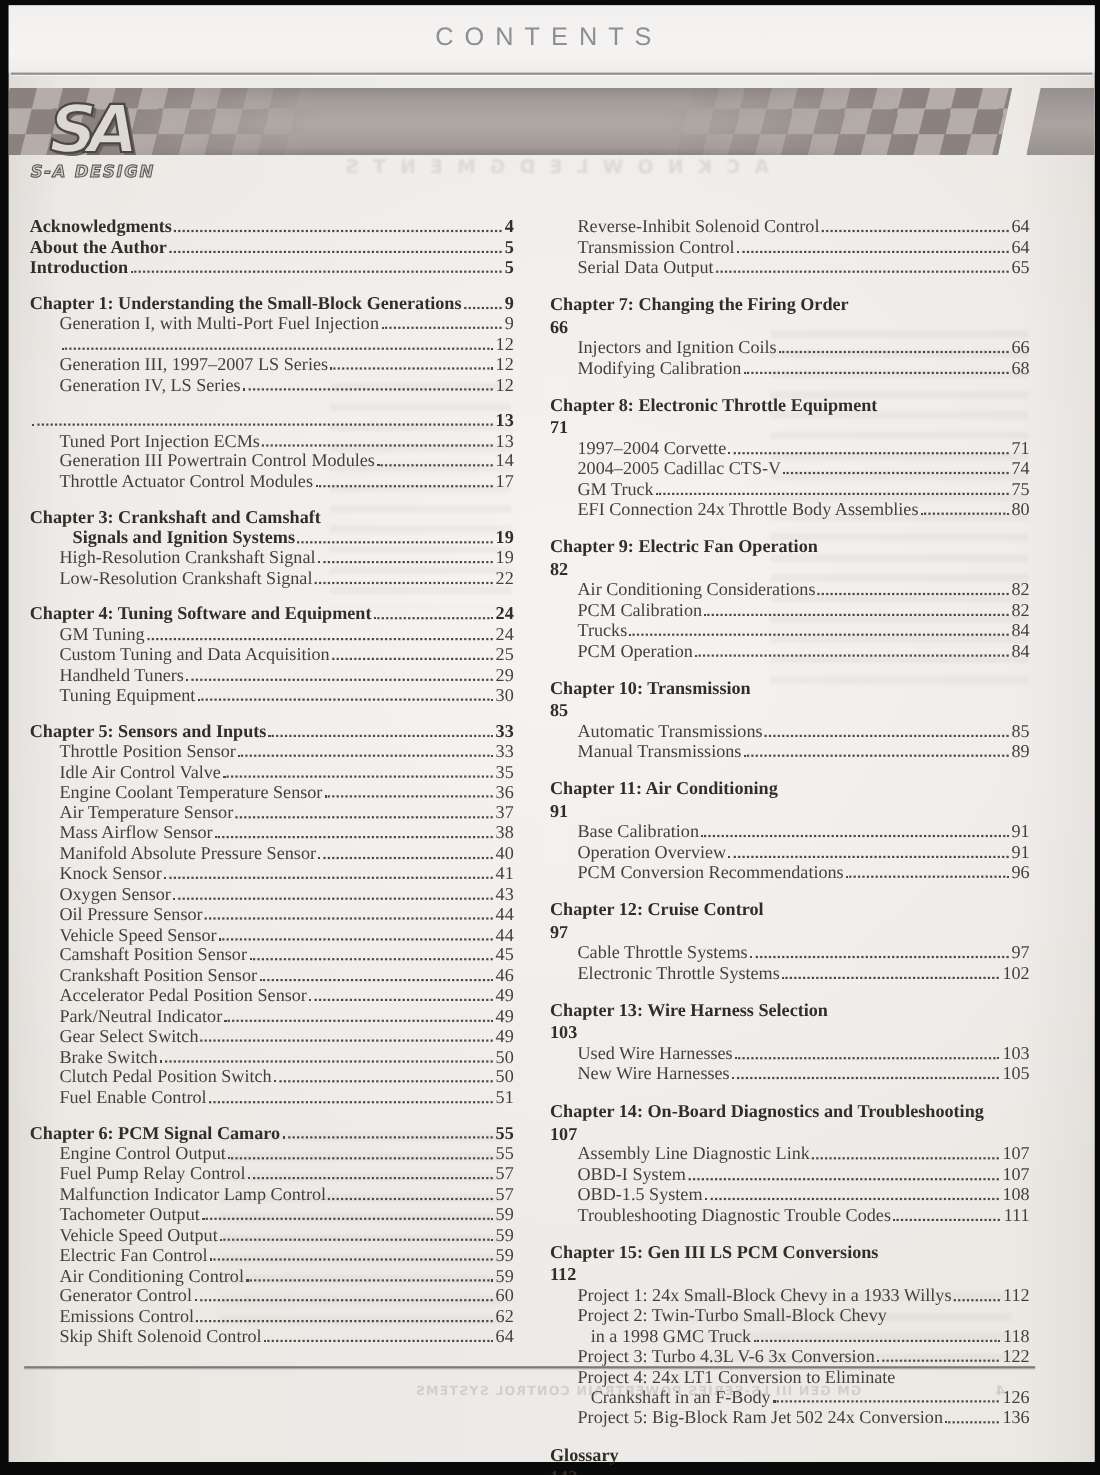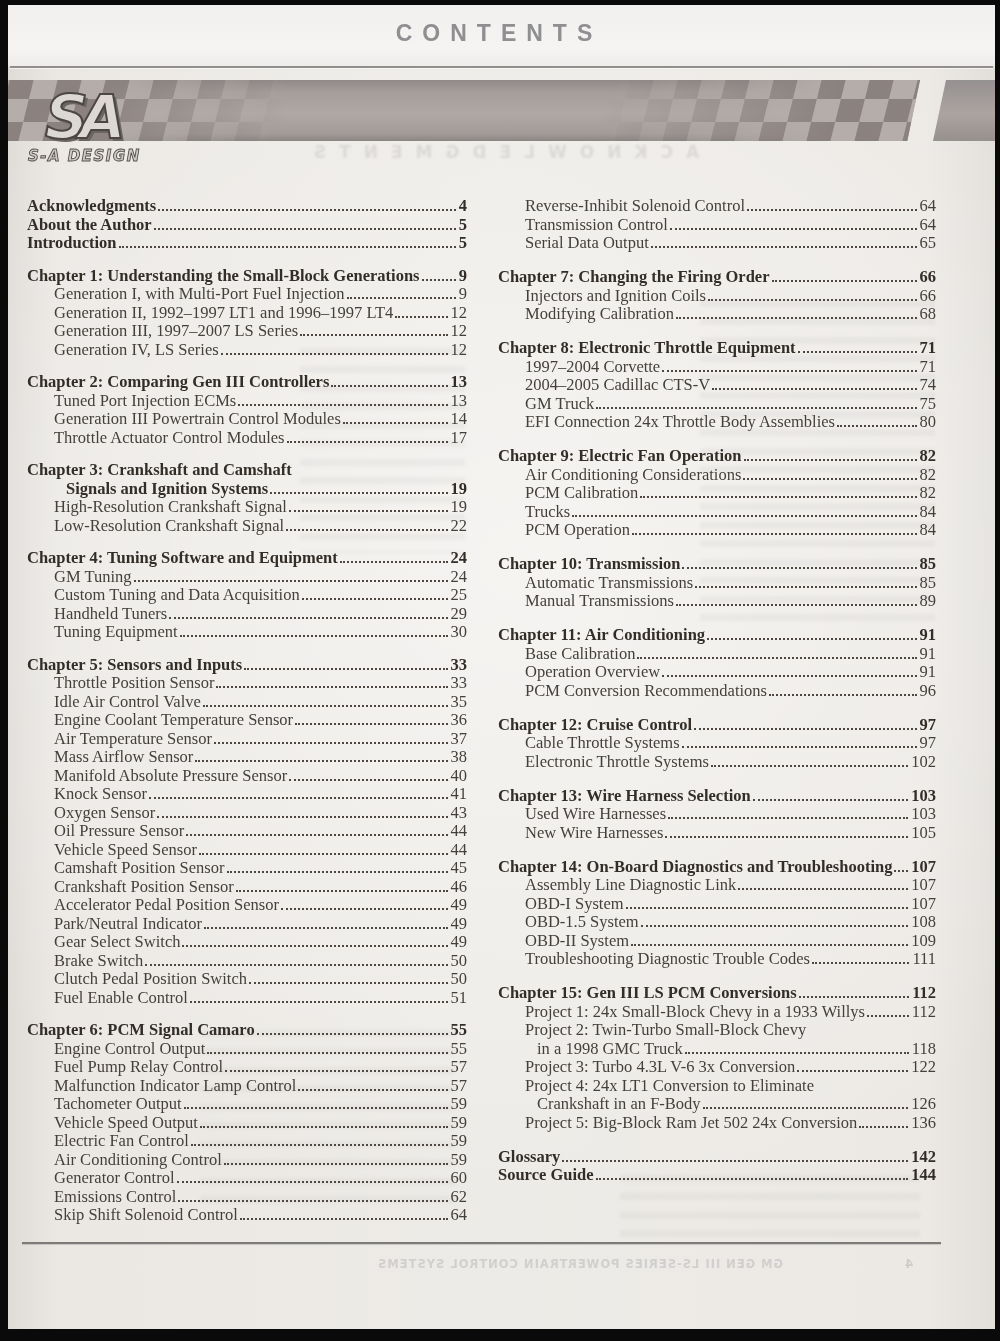--- a/index.html
+++ b/index.html
@@ -6,21 +6,21 @@
   .frame{position:relative;width:1000px;height:1341px;background:#0a0a0a;overflow:hidden;
          font-family:"Liberation Serif","DejaVu Serif",serif;}
   .page{position:absolute;left:8px;top:5px;width:987px;height:1324px;
         background:
           radial-gradient(120% 80% at 52% 42%, rgba(255,255,255,0.45), rgba(255,255,255,0) 62%),
           linear-gradient(90deg,#dfdcd8 0,#ebe8e4 5%,#edebe7 50%,#ece9e5 93%,#e2dfdb 100%),
           #e9e6e2;}
   .top-strip{position:absolute;left:8px;top:5px;width:987px;height:61px;
         background:linear-gradient(180deg,#f1f0ee, #f5f4f2 70%, #eeedeb);}
   .page-title{position:absolute;left:8px;top:20px;width:972px;text-align:center;
-        font-family:"Liberation Sans","DejaVu Sans",sans-serif;font-size:23px;font-weight:700;
+        font-family:"Liberation Sans","DejaVu Sans",sans-serif;font-size:23px;font-weight:400;
         letter-spacing:10px;text-indent:10px;color:#8f8f92;}
   .rule-top{position:absolute;left:10px;top:66px;width:983px;height:2px;background:#918f8e;
         box-shadow:0 1px 0 rgba(255,255,255,0.6);}
   
   .banner{position:absolute;left:8px;top:80px;width:912px;height:61px;
         background:linear-gradient(180deg,#8f8a88 0%,#a59e9b 20%,#b0a8a5 55%,#a39b98 88%,#8a8583 100%);
         clip-path:polygon(0 0,100% 0,98.6% 100%,0 100%);}
   .checker{position:absolute;top:-4px;bottom:-4px;
         background:conic-gradient(#8b8280 0 25%, #b5adaa 25% 50%, #8b8280 50% 75%, #b5adaa 75%);
         background-size:48px 46px;transform:skewX(-14deg);}
@@ -55,21 +55,21 @@
   .col-left{left:27px;width:440px;text-align:right;}
   .col-right{left:498px;width:438px;}
   .row{display:flex;align-items:baseline;line-height:18.5px;white-space:nowrap;}
   .row .t{flex:0 0 auto;}
   .row .dots{flex:1 1 0;min-width:0;height:2px;border-bottom:2px dotted #4e4741;margin:0 3px 0 2px;}
   .row .pg{flex:0 0 auto;}
   .row.b{font-weight:bold;color:#332d28;}
   .row.i1{padding-left:27px;}
   .row.i2{padding-left:39px;}
   .col-left .row.g{margin-top:14px;}
-  .col-right .row.g{margin-top:15.5px;}
+  .col-right .row.g{margin-top:15.5px;flex-direction:column;}
   .footer-rule{position:absolute;left:22px;top:1242px;width:919px;height:2px;background:#7d7b79;
         box-shadow:0 1px 1px rgba(0,0,0,0.15);}
 </style>
 </head>
 <body>
 
 <div class="frame">
   <div class="page"></div>
   <div class="top-strip"></div>
 
@@ -114,36 +114,34 @@
         <span class="t">Chapter 1: Understanding the Small-Block Generations</span>
         <span class="dots"></span>
         <span class="pg">9</span>
       </div>
       <div class="row i1">
         <span class="t">Generation I, with Multi-Port Fuel Injection</span>
         <span class="dots"></span>
         <span class="pg">9</span>
       </div>
       <div class="row i1">
-        <span class="t">Generation II, 1992–1997 LT1 and 1996–1997 LT4</span>
         <span class="dots"></span>
         <span class="pg">12</span>
       </div>
       <div class="row i1">
         <span class="t">Generation III, 1997–2007 LS Series</span>
         <span class="dots"></span>
         <span class="pg">12</span>
       </div>
       <div class="row i1">
         <span class="t">Generation IV, LS Series</span>
         <span class="dots"></span>
         <span class="pg">12</span>
       </div>
       <div class="row b g">
-        <span class="t">Chapter 2: Comparing Gen III Controllers</span>
         <span class="dots"></span>
         <span class="pg">13</span>
       </div>
       <div class="row i1">
         <span class="t">Tuned Port Injection ECMs</span>
         <span class="dots"></span>
         <span class="pg">13</span>
       </div>
       <div class="row i1">
         <span class="t">Generation III Powertrain Control Modules</span>
@@ -507,25 +505,20 @@
       </div>
       <div class="row i1">
         <span class="t">OBD-I System</span>
         <span class="dots"></span>
         <span class="pg">107</span>
       </div>
       <div class="row i1">
         <span class="t">OBD-1.5 System</span>
         <span class="dots"></span>
         <span class="pg">108</span>
-      </div>
-      <div class="row i1">
-        <span class="t">OBD-II System</span>
-        <span class="dots"></span>
-        <span class="pg">109</span>
       </div>
       <div class="row i1">
         <span class="t">Troubleshooting Diagnostic Trouble Codes</span>
         <span class="dots"></span>
         <span class="pg">111</span>
       </div>
       <div class="row b g">
         <span class="t">Chapter 15: Gen III LS PCM Conversions</span>
         <span class="dots"></span>
         <span class="pg">112</span>

